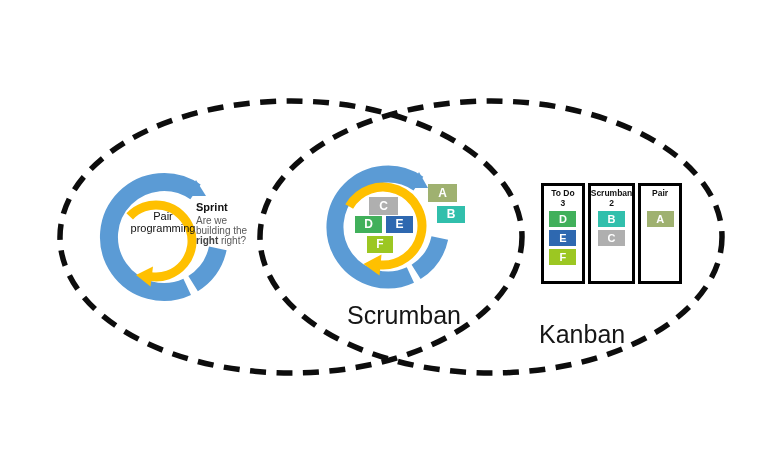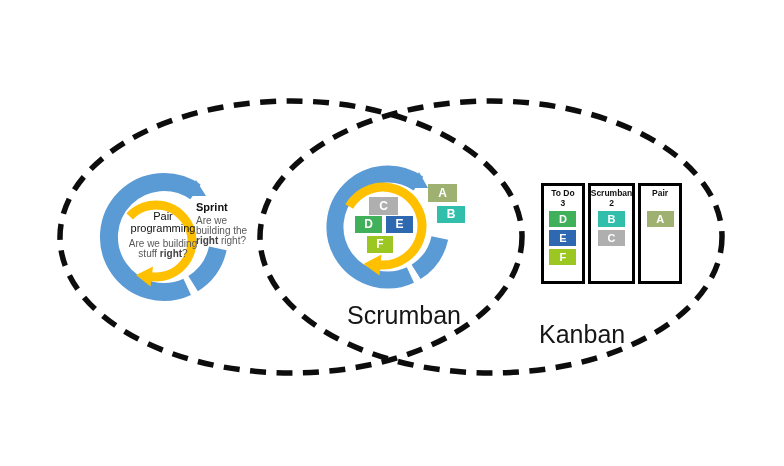--- a/index.html
+++ b/index.html
@@ -71,24 +71,20 @@
       <div>building the</div>
       <div><b>right</b><span> right?</span></div>
     </div>
   </div>
 
   <div class="pair-block">
     <div class="pair-title">
       <div>Pair</div>
       <div>programming</div>
     </div>
-    <div class="qtext">
-      <div>Are we building</div>
-      <div><span>stuff </span><b>right</b><span>?</span></div>
-    </div>
   </div>
 
   <div class="sbox sbox-a" style="background: rgb(159, 177, 112);">A</div>
   <div class="sbox sbox-b" style="background: rgb(49, 191, 172);">B</div>
   <div class="sbox sbox-c" style="background: rgb(175, 175, 175);">C</div>
   <div class="sbox sbox-d" style="background: rgb(65, 176, 91);">D</div>
   <div class="sbox sbox-e" style="background: rgb(46, 104, 176);">E</div>
   <div class="sbox sbox-f" style="background: rgb(156, 199, 34);">F</div>
 
   <div class="board">

